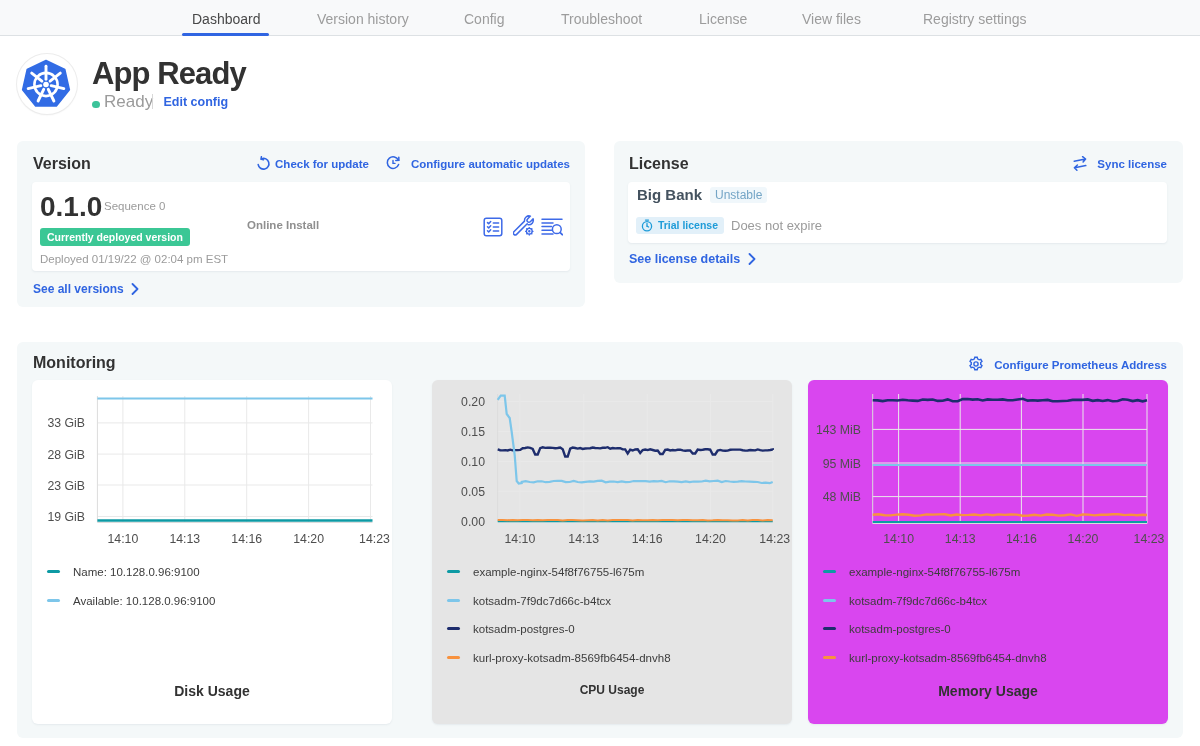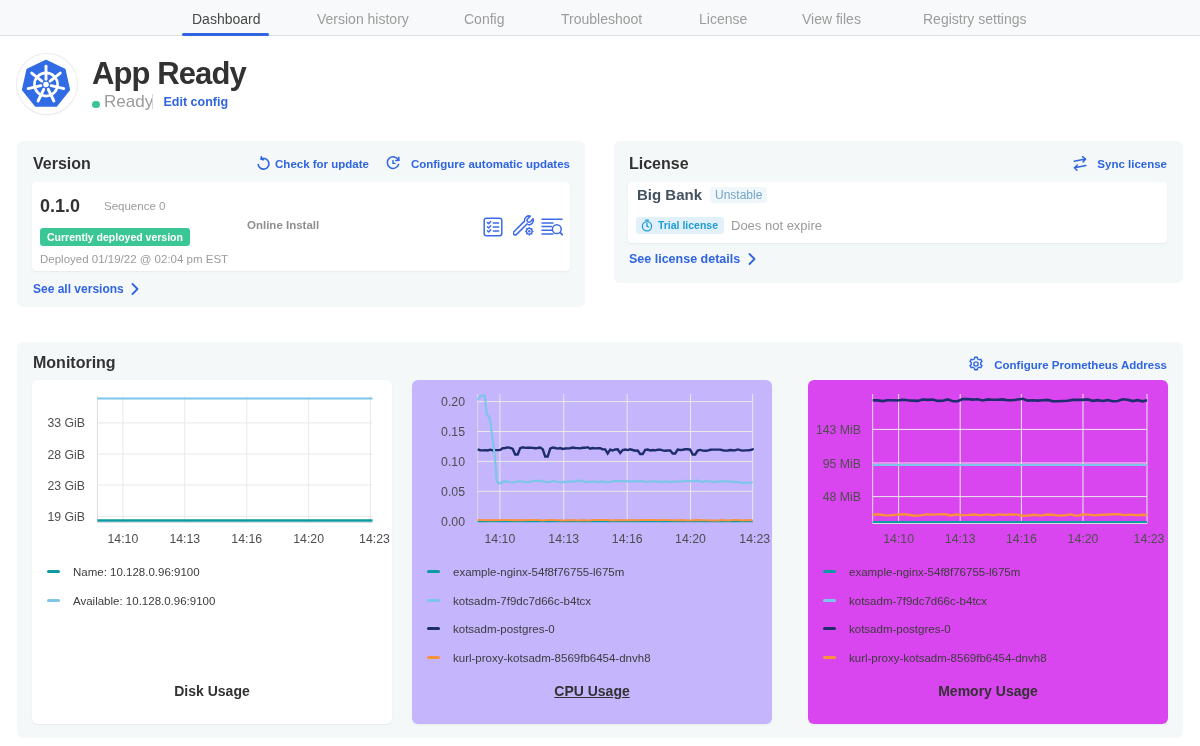--- a/index.html
+++ b/index.html
@@ -66,21 +66,21 @@
     </svg>
     <span class="link" style="font-size:11.5px;">Check for update</span>
     <svg class="icon" style="margin-left:12px;" width="16" height="16" viewBox="0 0 16 16" fill="none" stroke="#3065e1" stroke-width="1.5" stroke-linecap="round">
       <path d="M 13.6 9.5 A 5.8 5.8 0 1 1 13.4 5.2"></path>
       <path d="M 13.8 2.2 L 13.9 5.3 L 10.8 5.4"></path>
       <path d="M 8 5.4 L 8 8.4 L 10 8.4" stroke-width="1.4"></path>
     </svg>
     <span class="link" style="margin-left:5px; font-size:11.5px;">Configure automatic updates</span>
   </div>
   <div class="innercard" style="left:32px; top:182px; width:538px; height:89px;"></div>
-  <div class="abs" style="left:40px; top:196px; font-size:18px; font-weight:bold; color:#323232; line-height:21px;">0.1.0</div>
+  <div class="abs" style="left:40px; top:196px; font-size:28px; font-weight:bold; color:#323232; line-height:21px;">0.1.0</div>
   <div class="abs gray" style="left:104px; top:200px; font-size:11.5px;">Sequence 0</div>
   <div class="abs" style="left:40px; top:228px; height:18px; line-height:18px; background:#3bc795; color:#fff; font-size:10.5px; font-weight:bold; border-radius:3px; padding:0 7px;">Currently deployed version</div>
   <div class="abs gray" style="left:40px; top:253px; font-size:11.5px;">Deployed 01/19/22 @ 02:04 pm EST</div>
   <div class="abs" style="left:247px; top:219px; font-size:11.5px; font-weight:bold; color:#8f8f8f;">Online Install</div>
   <svg class="abs" style="left:483px; top:217px;" width="20" height="20" viewBox="0 0 20 20" fill="none" stroke="#3e6ae8" stroke-width="1.5" stroke-linecap="round" stroke-linejoin="round">
     <rect x="1.2" y="1.2" width="17.6" height="17.6" rx="2.2"></rect>
     <path d="M4.5 5.6 l1.2 1.2 l2 -2.2"></path>
       <line x1="10.3" y1="5.9" x2="15.6" y2="5.9"></line>
     <path d="M4.5 9.7 l1.2 1.2 l2 -2.2"></path>
       <line x1="10.3" y1="10" x2="15.6" y2="10"></line>
@@ -176,21 +176,21 @@
     <text x="214.7" y="163" font-size="12.3" fill="#4e4e4e" text-anchor="middle">14:16</text>
     <text x="276.6" y="163" font-size="12.3" fill="#4e4e4e" text-anchor="middle">14:20</text>
     <text x="342.5" y="163" font-size="12.3" fill="#4e4e4e" text-anchor="middle">14:23</text>
     <line x1="65.4" y1="18.6" x2="340.5" y2="18.6" stroke="#7dc6ea" stroke-width="2"></line>
     <line x1="65.4" y1="140.4" x2="340.5" y2="140.4" stroke="#0d9aa4" stroke-width="2.5"></line>
     </svg>
     <div class="abs" style="left:15px; top:184px; height:14px; line-height:14px;"><span style="display:inline-block;width:13px;height:2.6px;border-radius:2px;background:#0d9aa4;vertical-align:3px;"></span><span style="margin-left:13px;font-size:11.5px;color:#3c3c3c;">Name: 10.128.0.96:9100</span></div>
     <div class="abs" style="left:15px; top:212.5px; height:14px; line-height:14px;"><span style="display:inline-block;width:13px;height:2.6px;border-radius:2px;background:#7dc6ea;vertical-align:3px;"></span><span style="margin-left:13px;font-size:11.5px;color:#3c3c3c;">Available: 10.128.0.96:9100</span></div>
     <div class="abs" style="left:0; top:303px; width:360px; text-align:center; font-size:14px; font-weight:bold; color:#323232;">Disk Usage</div>
   </div>
-  <div class="abs" style="left:412px; top:380px; width:360px; height:344px; background:#c4b5fd; border-radius:6px; box-shadow:0 1px 2px rgba(100,120,140,.10); overflow:hidden;">
+  <div class="abs" style="left:432px; top:380px; width:360px; height:344px; background:#e5e5e5; border-radius:6px; box-shadow:0 1px 2px rgba(100,120,140,.10); overflow:hidden;">
     <svg class="abs" style="left:0;top:0;" width="360" height="175" viewBox="0 0 360 175">
     <line x1="65.7" y1="21.6" x2="340.7" y2="21.6" stroke="#e9e9e9" stroke-width="1"></line>
     <line x1="65.7" y1="51.5" x2="340.7" y2="51.5" stroke="#e9e9e9" stroke-width="1"></line>
     <line x1="65.7" y1="81.4" x2="340.7" y2="81.4" stroke="#e9e9e9" stroke-width="1"></line>
     <line x1="65.7" y1="111.3" x2="340.7" y2="111.3" stroke="#e9e9e9" stroke-width="1"></line>
     <line x1="65.7" y1="141.2" x2="340.7" y2="141.2" stroke="#e9e9e9" stroke-width="1"></line>
     <line x1="87.9" y1="14.0" x2="87.9" y2="141.2" stroke="#e9e9e9" stroke-width="1"></line>
     <line x1="151.7" y1="14.0" x2="151.7" y2="141.2" stroke="#e9e9e9" stroke-width="1"></line>
     <line x1="215.2" y1="14.0" x2="215.2" y2="141.2" stroke="#e9e9e9" stroke-width="1"></line>
     <line x1="278.5" y1="14.0" x2="278.5" y2="141.2" stroke="#e9e9e9" stroke-width="1"></line>
@@ -209,21 +209,21 @@
     <text x="342.7" y="163" font-size="12.3" fill="#4e4e4e" text-anchor="middle">14:23</text>
     <line x1="65.7" y1="141.4" x2="340.7" y2="141.4" stroke="#0d9aa4" stroke-width="1.8"></line>
     <polyline points="65.7,140.1 70.7,140.0 75.7,140.3 80.7,139.9 85.7,140.2 90.7,140.1 95.7,139.9 100.7,140.2 105.7,139.9 110.7,140.2 115.7,139.9 120.7,139.9 125.7,140.1 130.7,140.4 135.7,139.9 140.7,140.0 145.7,140.3 150.7,140.5 155.7,140.3 160.7,140.1 165.7,140.5 170.7,139.9 175.7,140.5 180.7,140.1 185.7,140.0 190.7,139.9 195.7,140.1 200.7,140.4 205.7,140.0 210.7,140.3 215.7,140.3 220.7,140.1 225.7,140.2 230.7,139.9 235.7,139.9 240.7,140.0 245.7,140.3 250.7,140.1 255.7,140.1 260.7,140.3 265.7,140.2 270.7,140.1 275.7,140.4 280.7,140.3 285.7,140.0 290.7,140.3 295.7,140.2 300.7,140.5 305.7,140.4 310.7,140.1 315.7,140.5 320.7,139.9 325.7,140.1 330.7,140.4 335.7,140.0 340.7,140.2" fill="none" stroke="#f8923e" stroke-width="2"></polyline>
     <polyline points="65.7,69.4 68.2,70.2 70.7,70.4 73.2,70.1 75.7,70.5 78.2,69.7 80.7,70.3 83.2,70.1 85.7,70.1 88.2,69.9 90.7,68.2 93.2,68.0 95.7,67.4 98.2,67.9 100.7,68.9 103.2,74.5 105.7,74.5 108.2,68.1 110.7,67.3 113.2,67.9 115.7,67.7 118.2,67.7 120.7,67.9 123.2,68.3 125.7,68.0 128.2,67.6 130.7,69.2 133.2,76.5 135.7,76.5 138.2,68.6 140.7,67.6 143.2,68.0 145.7,68.6 148.2,68.1 150.7,68.9 153.2,68.5 155.7,68.4 158.2,68.2 160.7,67.5 163.2,68.0 165.7,68.1 168.2,68.4 170.7,67.8 173.2,67.8 175.7,67.2 178.2,68.7 180.7,68.0 183.2,68.4 185.7,68.2 188.2,68.2 190.7,69.4 193.2,69.4 195.7,73.5 198.2,69.7 200.7,70.5 203.2,69.5 205.7,69.3 208.2,73.0 210.7,70.0 213.2,69.5 215.7,70.1 218.2,69.3 220.7,70.0 223.2,70.7 225.7,70.5 228.2,74.0 230.7,74.0 233.2,69.8 235.7,69.5 238.2,70.4 240.7,70.0 243.2,70.4 245.7,69.8 248.2,69.6 250.7,70.4 253.2,70.7 255.7,70.5 258.2,70.4 260.7,73.5 263.2,73.5 265.7,69.6 268.2,70.0 270.7,69.8 273.2,69.3 275.7,69.3 278.2,69.7 280.7,74.5 283.2,74.5 285.7,70.6 288.2,69.9 290.7,70.6 293.2,70.7 295.7,70.6 298.2,69.8 300.7,69.6 303.2,69.6 305.7,69.6 308.2,69.6 310.7,70.2 313.2,70.6 315.7,70.5 318.2,70.0 320.7,70.2 323.2,70.4 325.7,69.4 328.2,70.2 330.7,70.6 333.2,70.4 335.7,70.4 338.2,70.0 340.7,69.5 340.7,70.0" fill="none" stroke="#1e2d6d" stroke-width="2.4"></polyline>
     <polyline points="65.7,19.8 68.7,15.7 72.7,15.7 74.7,34.0 77.7,38.0 79.7,52.0 82.7,75.0 84.7,101.0 86.7,103.5 89.7,103.0 89.7,102.0 93.7,101.2 97.7,102.0 101.7,102.3 105.7,101.3 109.7,101.3 113.7,102.2 117.7,101.9 121.7,101.0 125.7,100.9 129.7,100.9 133.7,102.1 137.7,102.0 141.7,100.9 145.7,102.0 149.7,102.3 153.7,101.8 157.7,101.3 161.7,101.6 165.7,100.9 169.7,100.7 173.7,102.3 177.7,101.7 181.7,101.5 185.7,102.2 189.7,101.4 193.7,102.1 197.7,102.0 201.7,101.0 205.7,101.1 209.7,101.2 213.7,101.1 217.7,101.6 221.7,101.1 225.7,101.4 229.7,100.9 233.7,102.2 237.7,101.3 241.7,101.4 245.7,101.6 249.7,102.1 253.7,101.4 257.7,102.2 261.7,101.5 265.7,101.6 269.7,101.5 273.7,100.7 277.7,101.4 281.7,101.0 285.7,100.7 289.7,102.0 293.7,101.0 297.7,101.5 301.7,101.9 305.7,101.6 309.7,101.2 313.7,101.5 317.7,101.6 321.7,101.8 325.7,102.0 329.7,103.0 333.7,102.6 337.7,103.2 340.7,102.0" fill="none" stroke="#7dc6ea" stroke-width="2.2"></polyline>
     </svg>
     <div class="abs" style="left:15px; top:184px; height:14px; line-height:14px;"><span style="display:inline-block;width:13px;height:2.6px;border-radius:2px;background:#0d9aa4;vertical-align:3px;"></span><span style="margin-left:13px;font-size:11.5px;color:#3c3c3c;">example-nginx-54f8f76755-l675m</span></div>
     <div class="abs" style="left:15px; top:212.5px; height:14px; line-height:14px;"><span style="display:inline-block;width:13px;height:2.6px;border-radius:2px;background:#7dc6ea;vertical-align:3px;"></span><span style="margin-left:13px;font-size:11.5px;color:#3c3c3c;">kotsadm-7f9dc7d66c-b4tcx</span></div>
     <div class="abs" style="left:15px; top:241.0px; height:14px; line-height:14px;"><span style="display:inline-block;width:13px;height:2.6px;border-radius:2px;background:#1e2d6d;vertical-align:3px;"></span><span style="margin-left:13px;font-size:11.5px;color:#3c3c3c;">kotsadm-postgres-0</span></div>
     <div class="abs" style="left:15px; top:269.5px; height:14px; line-height:14px;"><span style="display:inline-block;width:13px;height:2.6px;border-radius:2px;background:#f8923e;vertical-align:3px;"></span><span style="margin-left:13px;font-size:11.5px;color:#3c3c3c;">kurl-proxy-kotsadm-8569fb6454-dnvh8</span></div>
-    <div class="abs" style="left:0; top:303px; width:360px; text-align:center; font-size:14px; font-weight:bold; color:#323232;text-decoration:underline;">CPU Usage</div>
+    <div class="abs" style="left:0; top:303px; width:360px; text-align:center; font-size:12px; font-weight:bold; color:#323232;">CPU Usage</div>
   </div>
   <div class="abs" style="left:808px; top:380px; width:360px; height:344px; background:#d946ef; border-radius:6px; box-shadow:0 1px 2px rgba(100,120,140,.10); overflow:hidden;">
     <svg class="abs" style="left:0;top:0;" width="360" height="175" viewBox="0 0 360 175">
     <line x1="64.7" y1="49.4" x2="339.0" y2="49.4" stroke="#e9e9e9" stroke-width="1"></line>
     <line x1="64.7" y1="83.0" x2="339.0" y2="83.0" stroke="#e9e9e9" stroke-width="1"></line>
     <line x1="64.7" y1="116.6" x2="339.0" y2="116.6" stroke="#e9e9e9" stroke-width="1"></line>
     <line x1="90.6" y1="14.0" x2="90.6" y2="143.5" stroke="#e9e9e9" stroke-width="1"></line>
     <line x1="152.2" y1="14.0" x2="152.2" y2="143.5" stroke="#e9e9e9" stroke-width="1"></line>
     <line x1="213.4" y1="14.0" x2="213.4" y2="143.5" stroke="#e9e9e9" stroke-width="1"></line>
     <line x1="275.0" y1="14.0" x2="275.0" y2="143.5" stroke="#e9e9e9" stroke-width="1"></line>

